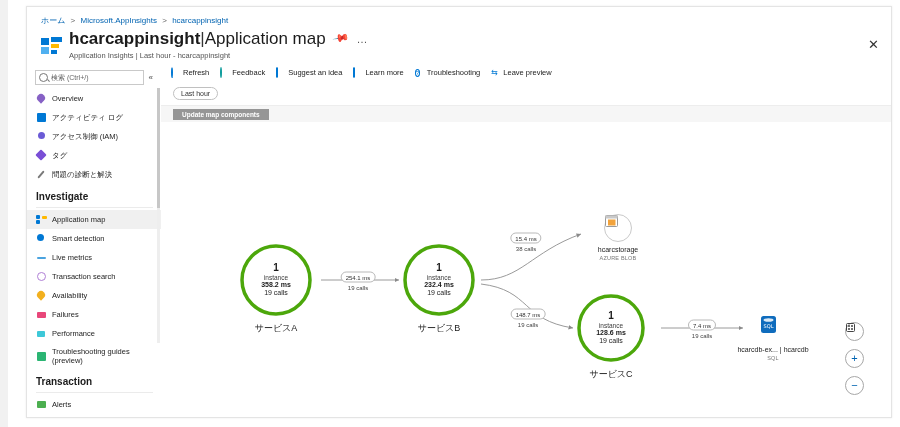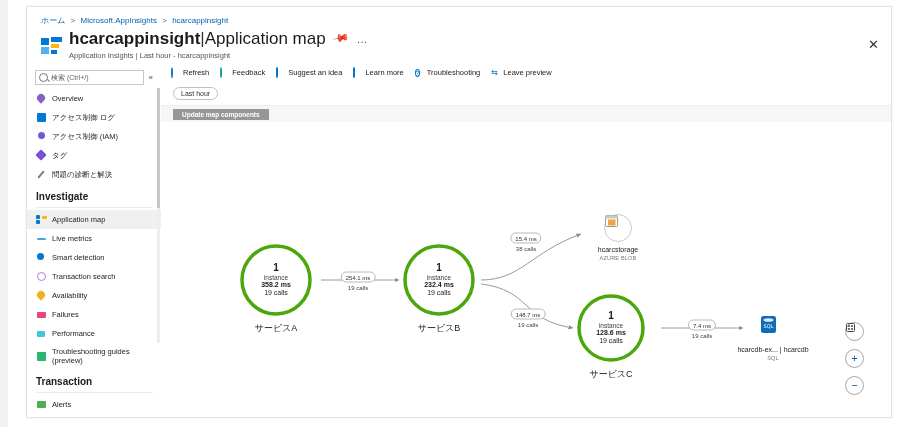--- a/index.html
+++ b/index.html
@@ -142,21 +142,21 @@
       <div class="nav-item">
         <span class="ico">
               <i class="i-sq" style="background:#8661c5;border-radius:50% 50% 50% 0;transform:rotate(-45deg);width:8px;height:8px;"></i>
             </span>
         <span class="lbl">Overview</span>
       </div>
       <div class="nav-item">
         <span class="ico">
               <i class="i-sq" style="background:#0078d4;"></i>
             </span>
-        <span class="lbl">アクセス制御 ログ</span>
+        <span class="lbl">アクティビティ ログ</span>
       </div>
       <div class="nav-item">
         <span class="ico">
               <i class="i-sq" style="background:#6b5bd6;border-radius:50%;width:7px;height:7px;left:2px;"></i>
             </span>
         <span class="lbl">アクセス制御 (IAM)</span>
       </div>
       <div class="nav-item">
         <span class="ico">
               <i class="i-sq" style="background:#7a4fd6;transform:rotate(45deg);width:8px;height:8px;border-radius:1px;"></i>
@@ -177,29 +177,29 @@
       <div class="nav-item sel">
         <span class="ico">
               <i class="i-sq" style="background:#0078d4;width:4px;height:4px;left:0;top:1px;"></i>
               <i class="i-sq" style="background:#0078d4;width:4px;height:4px;left:0;top:6px;"></i>
               <i class="i-sq" style="background:#ffb900;width:5px;height:3px;left:6px;top:2px;"></i>
             </span>
         <span class="lbl">Application map</span>
       </div>
       <div class="nav-item">
         <span class="ico">
+              <i class="i-sq" style="background:#0078d4;border-radius:50%;width:7px;height:7px;left:1px;"></i>
+            </span>
+        <span class="lbl">Smart detection</span>
+      </div>
+      <div class="nav-item">
+        <span class="ico">
               <i class="i-sq" style="background:#4aa3df;width:9px;height:2px;top:5px;"></i>
             </span>
         <span class="lbl">Live metrics</span>
-      </div>
-      <div class="nav-item">
-        <span class="ico">
-              <i class="i-sq" style="background:#0078d4;border-radius:50%;width:7px;height:7px;left:1px;"></i>
-            </span>
-        <span class="lbl">Smart detection</span>
       </div>
       <div class="nav-item">
         <span class="ico">
               <i class="i-sq" style="border:1.2px solid #b07fd6;background:transparent;border-radius:50%;width:7px;height:7px;"></i>
             </span>
         <span class="lbl">Transaction search</span>
       </div>
       <div class="nav-item">
         <span class="ico">
               <i class="i-sq" style="background:#f2b01e;border-radius:50% 50% 50% 0;transform:rotate(-45deg);width:8px;height:8px;"></i>

